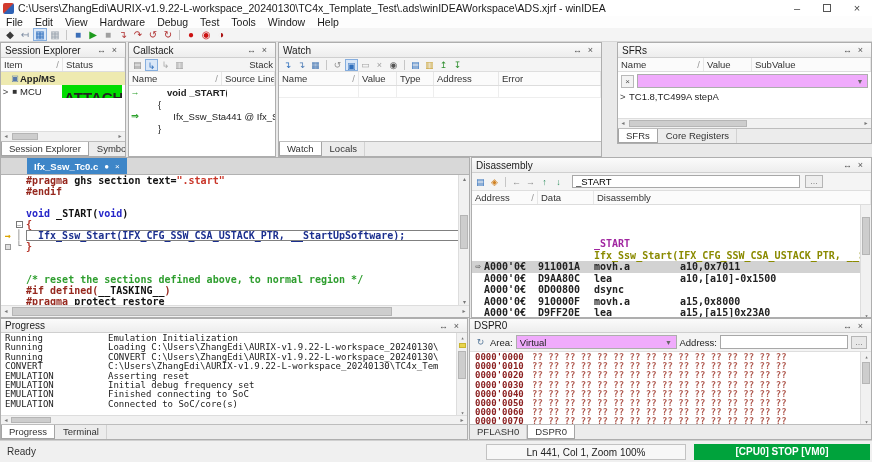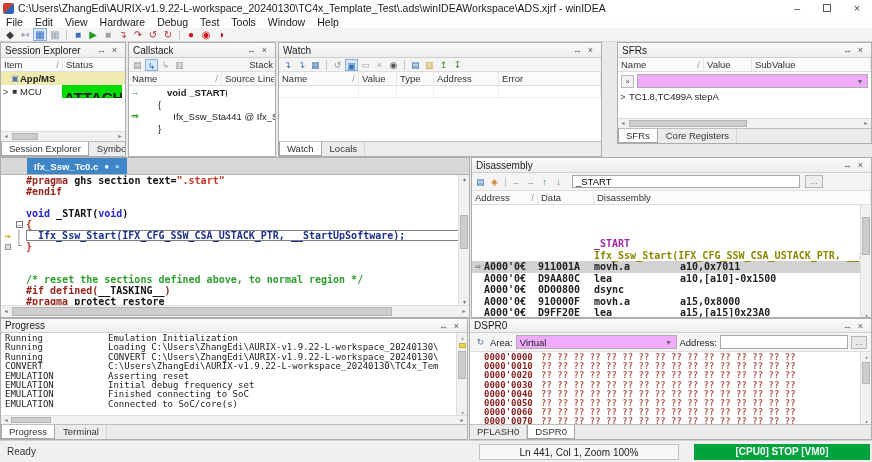--- a/index.html
+++ b/index.html
@@ -124,29 +124,29 @@
   .lr.warn{color:#e0793c}
   .ymark{position:absolute;left:2px;width:7px;height:5px;background:#e8d44d;border:1px solid #c9b52f}
 
   
   #dspr0{left:469px;top:318px;width:403px;height:122px}
   #memtoolbar{height:19px;min-height:19px;gap:3px;padding:0 4px}
   .tlabel{font-size:9.5px;color:#222}
   #area-combo{width:58px;height:14px}
   #addr-input{width:128px;height:14px;border:1px solid #a8a8a8;font-size:9.5px;padding:0 3px;font-family:"Liberation Sans",sans-serif}
   #mem-more{width:16px;height:13px;border:1px solid #b5b5b5;background:#e8e8e8;text-align:center;line-height:11px;font-size:8px;color:#555}
-  #memgrid{flex:1;overflow:hidden;position:relative;padding:1px 0 0 14px;font:bold 9px "DejaVu Sans Mono",monospace}
+  #memgrid{flex:1;overflow:hidden;position:relative;padding:1px 0 0 5px;font:bold 9px "DejaVu Sans Mono",monospace}
   .mr{height:9.2px;line-height:9.2px;white-space:pre}
   .m-addr{color:#8b2020;display:inline-block;width:57px}
   .m-bytes{color:#b05a50}
 
   
   #statusbar{position:absolute;left:0;top:440px;width:872px;height:22px;background:#f0f0f0;border-top:1px solid #d0d0d0;display:flex;align-items:center;padding:0 2px}
   #ready-label{padding-left:5px;font-size:10px;color:#333}
-  #sb-right{margin-left:auto;display:flex;gap:15px;}
+  #sb-right{margin-left:auto;display:flex;gap:8px;}
   #pos-box{width:200px;height:16px;background:#f7f7f7;border:1px solid #c2c2c2;text-align:center;line-height:15px;font-size:10px;color:#222}
   #cpu-box{width:176px;height:16px;color:#fff;font-weight:bold;text-align:center;line-height:16px;font-size:10px}
 </style>
 </head>
 <body>
 
 <div id="titlebar">
   <span id="app-icon"></span>
   <span id="title-text">C:\Users\ZhangEdi\AURIX-v1.9.22-L-workspace_20240130\TC4x_Template_Test\.ads\winIDEAWorkspace\ADS.xjrf - winIDEA</span>
   <div id="win-controls">

